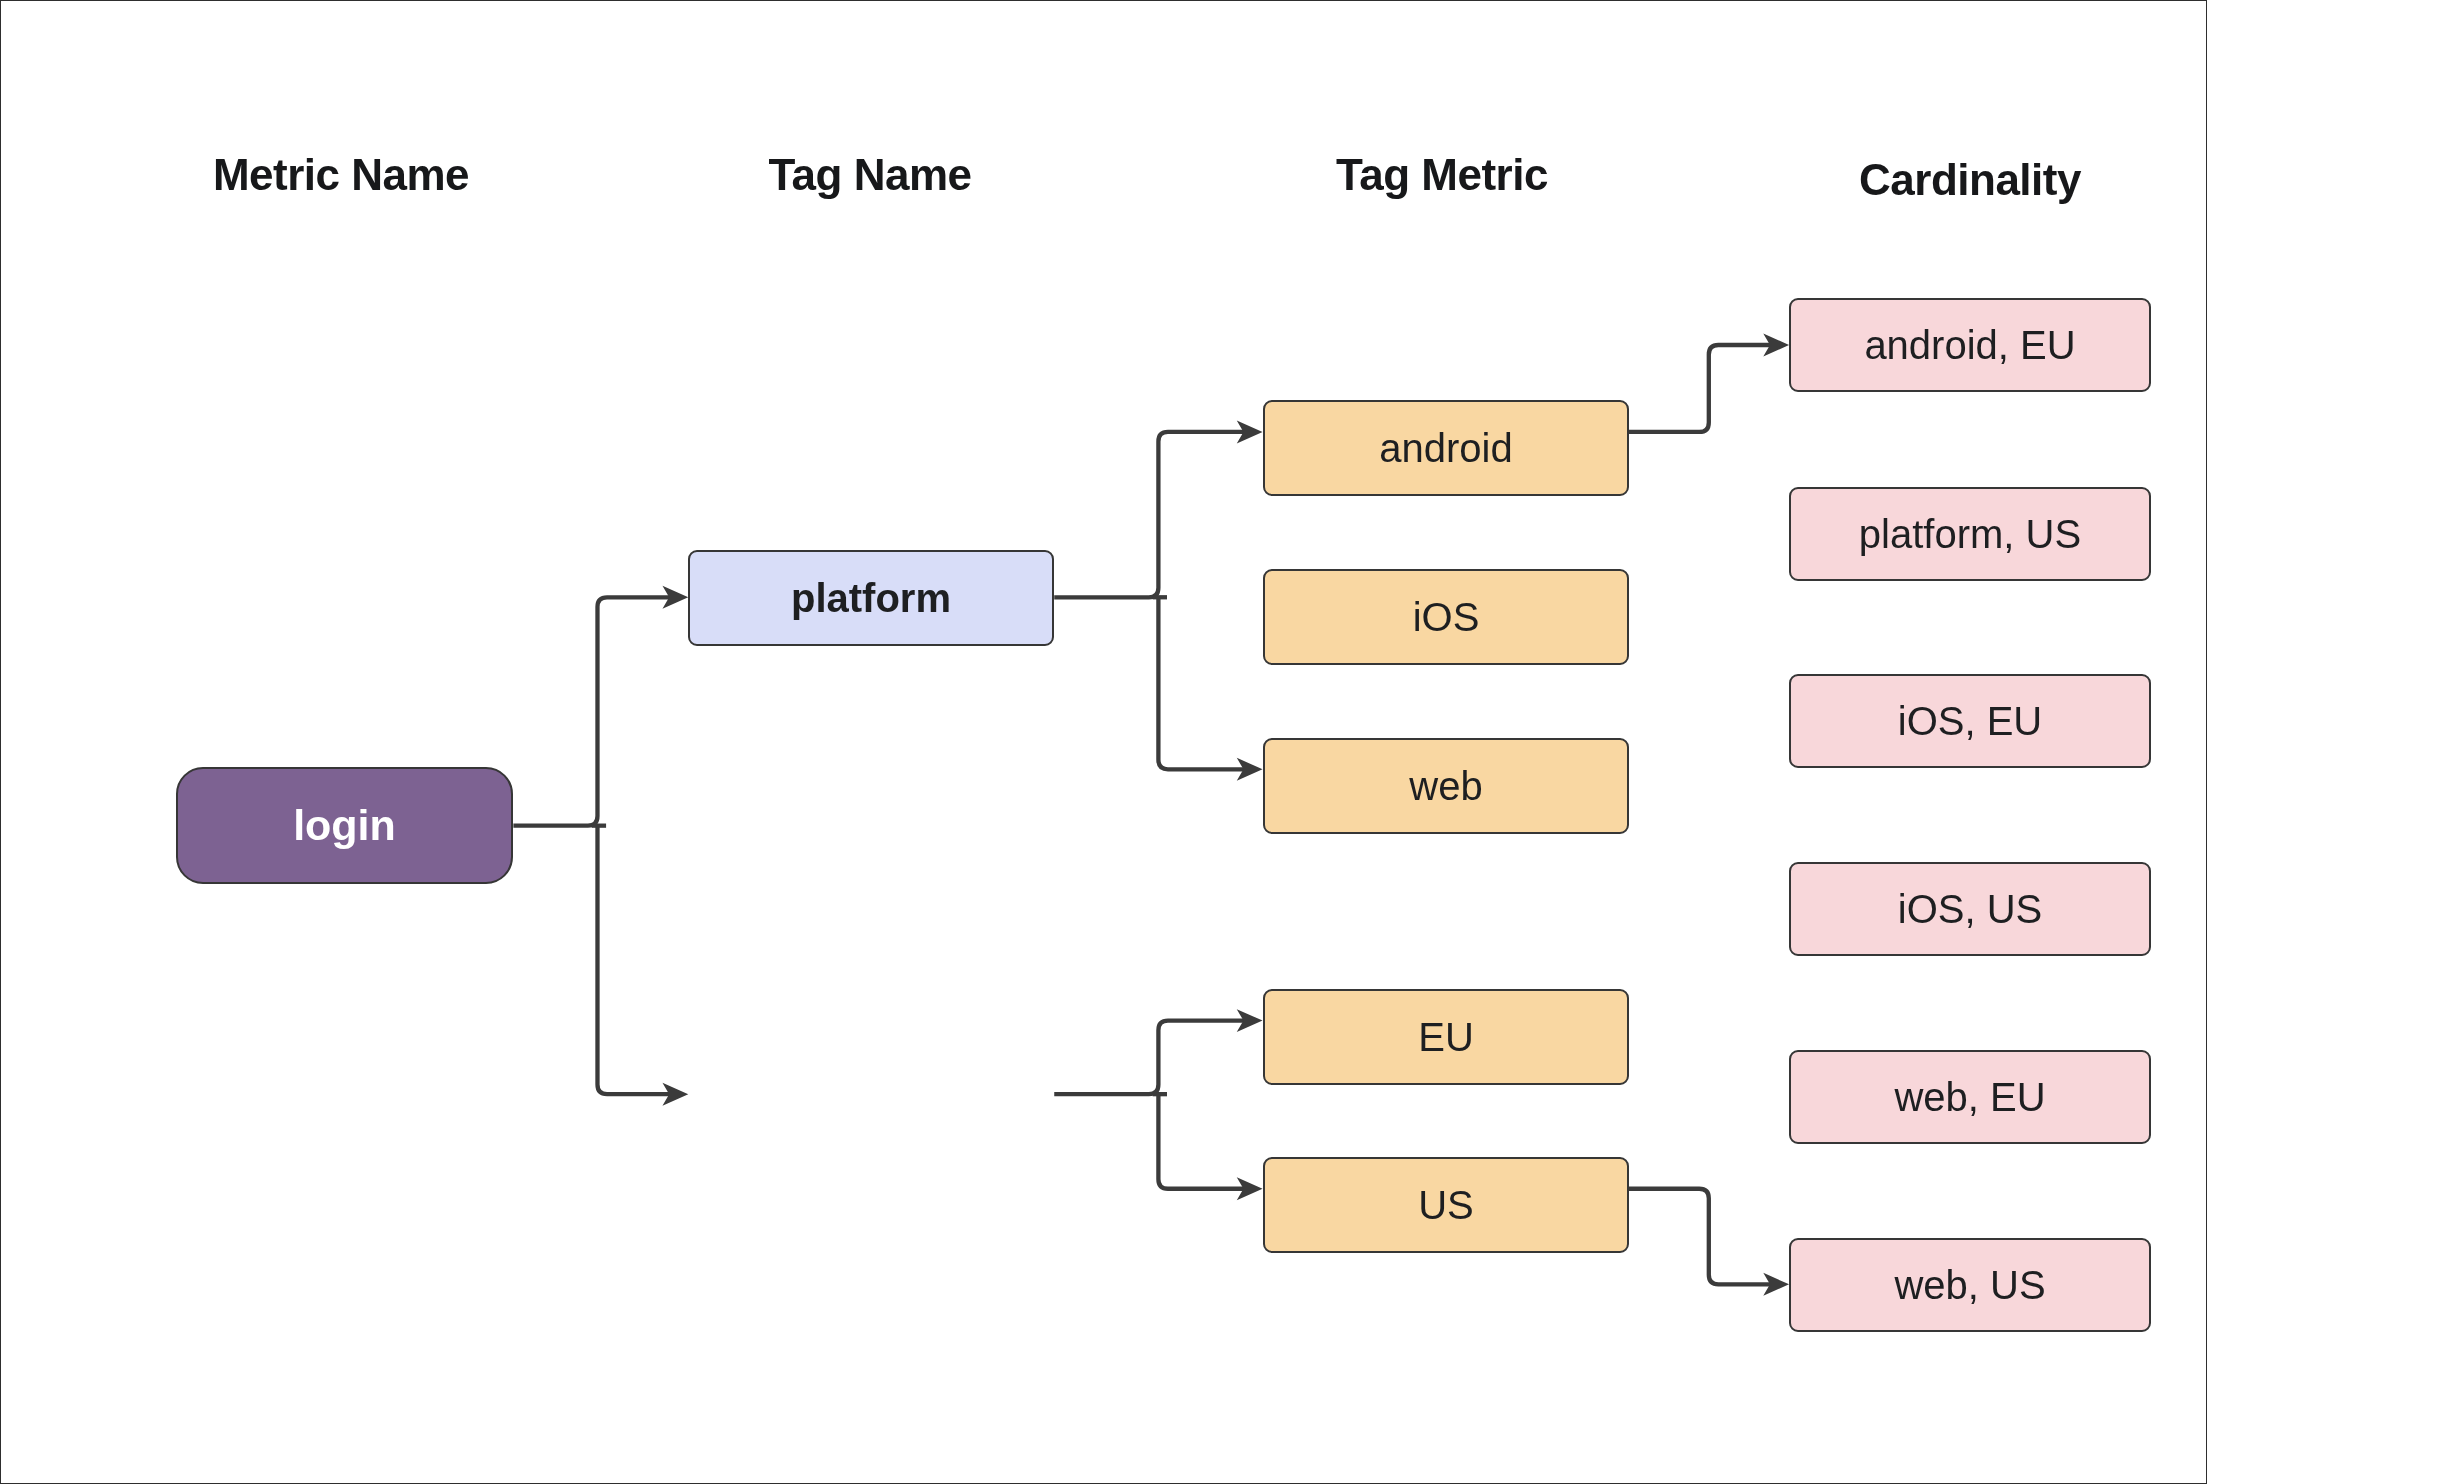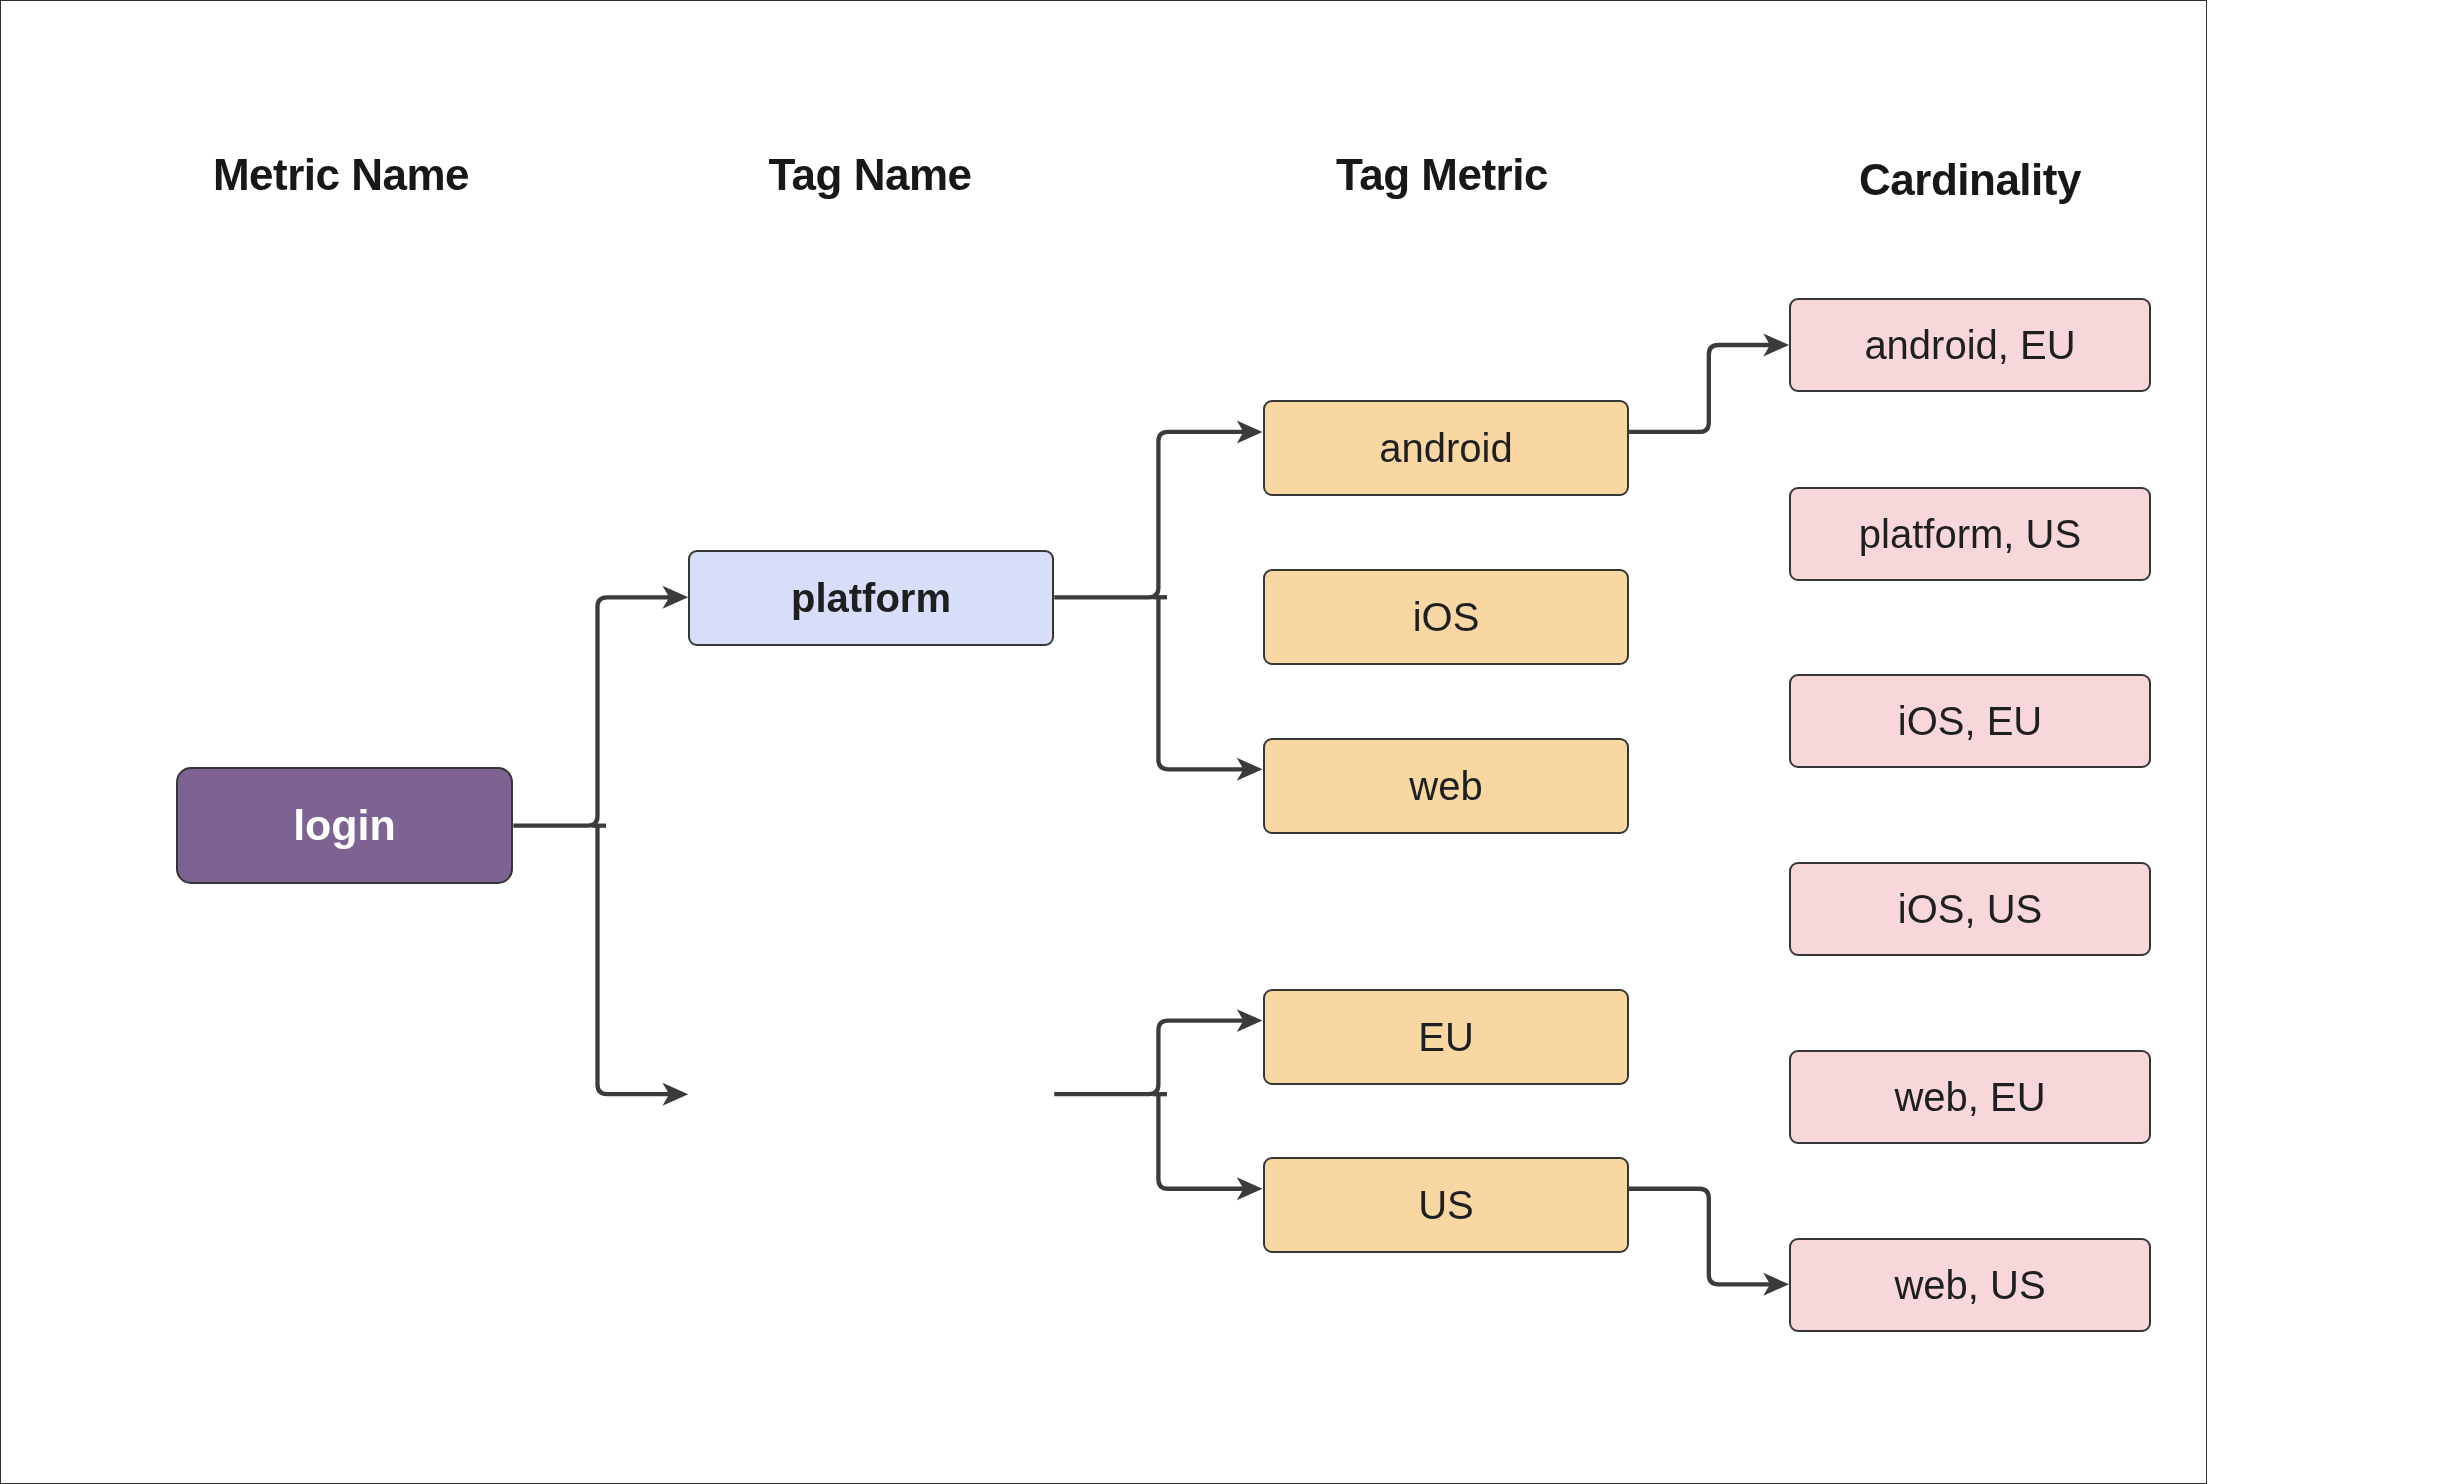--- a/index.html
+++ b/index.html
@@ -24,21 +24,21 @@
     color:var(--header-text);white-space:nowrap;
   }
   .edges{position:absolute;left:0;top:0;width:2461px;height:1484px;}
   .edges path{fill:none;stroke:var(--edge);stroke-width:4.5;}
   .edges polygon{fill:var(--edge);stroke:none;}
   .node{
     position:absolute;display:flex;align-items:center;justify-content:center;
     border:2.9px solid var(--node-border);border-radius:9px;
     font-size:40px;color:var(--node-text);white-space:nowrap;
   }
-  .metric-node{background:var(--metric-fill);color:var(--metric-text);font-weight:700;font-size:43px;border-radius:15px;}
+  .metric-node{background:var(--metric-fill);color:var(--metric-text);font-weight:700;font-size:43px;border-radius:27px;}
   .tag-name-node{background:var(--tag-name-fill);font-weight:bold;}
   .tag-value-node{background:var(--tag-value-fill);margin-top:16px;}
   .cardinality-node{background:var(--cardinality-fill);}
 </style>
 </head>
 <body>
 
 <div class="canvas">
 
   <div class="col-header" style="left:340px;top:174px">Metric Name</div>

